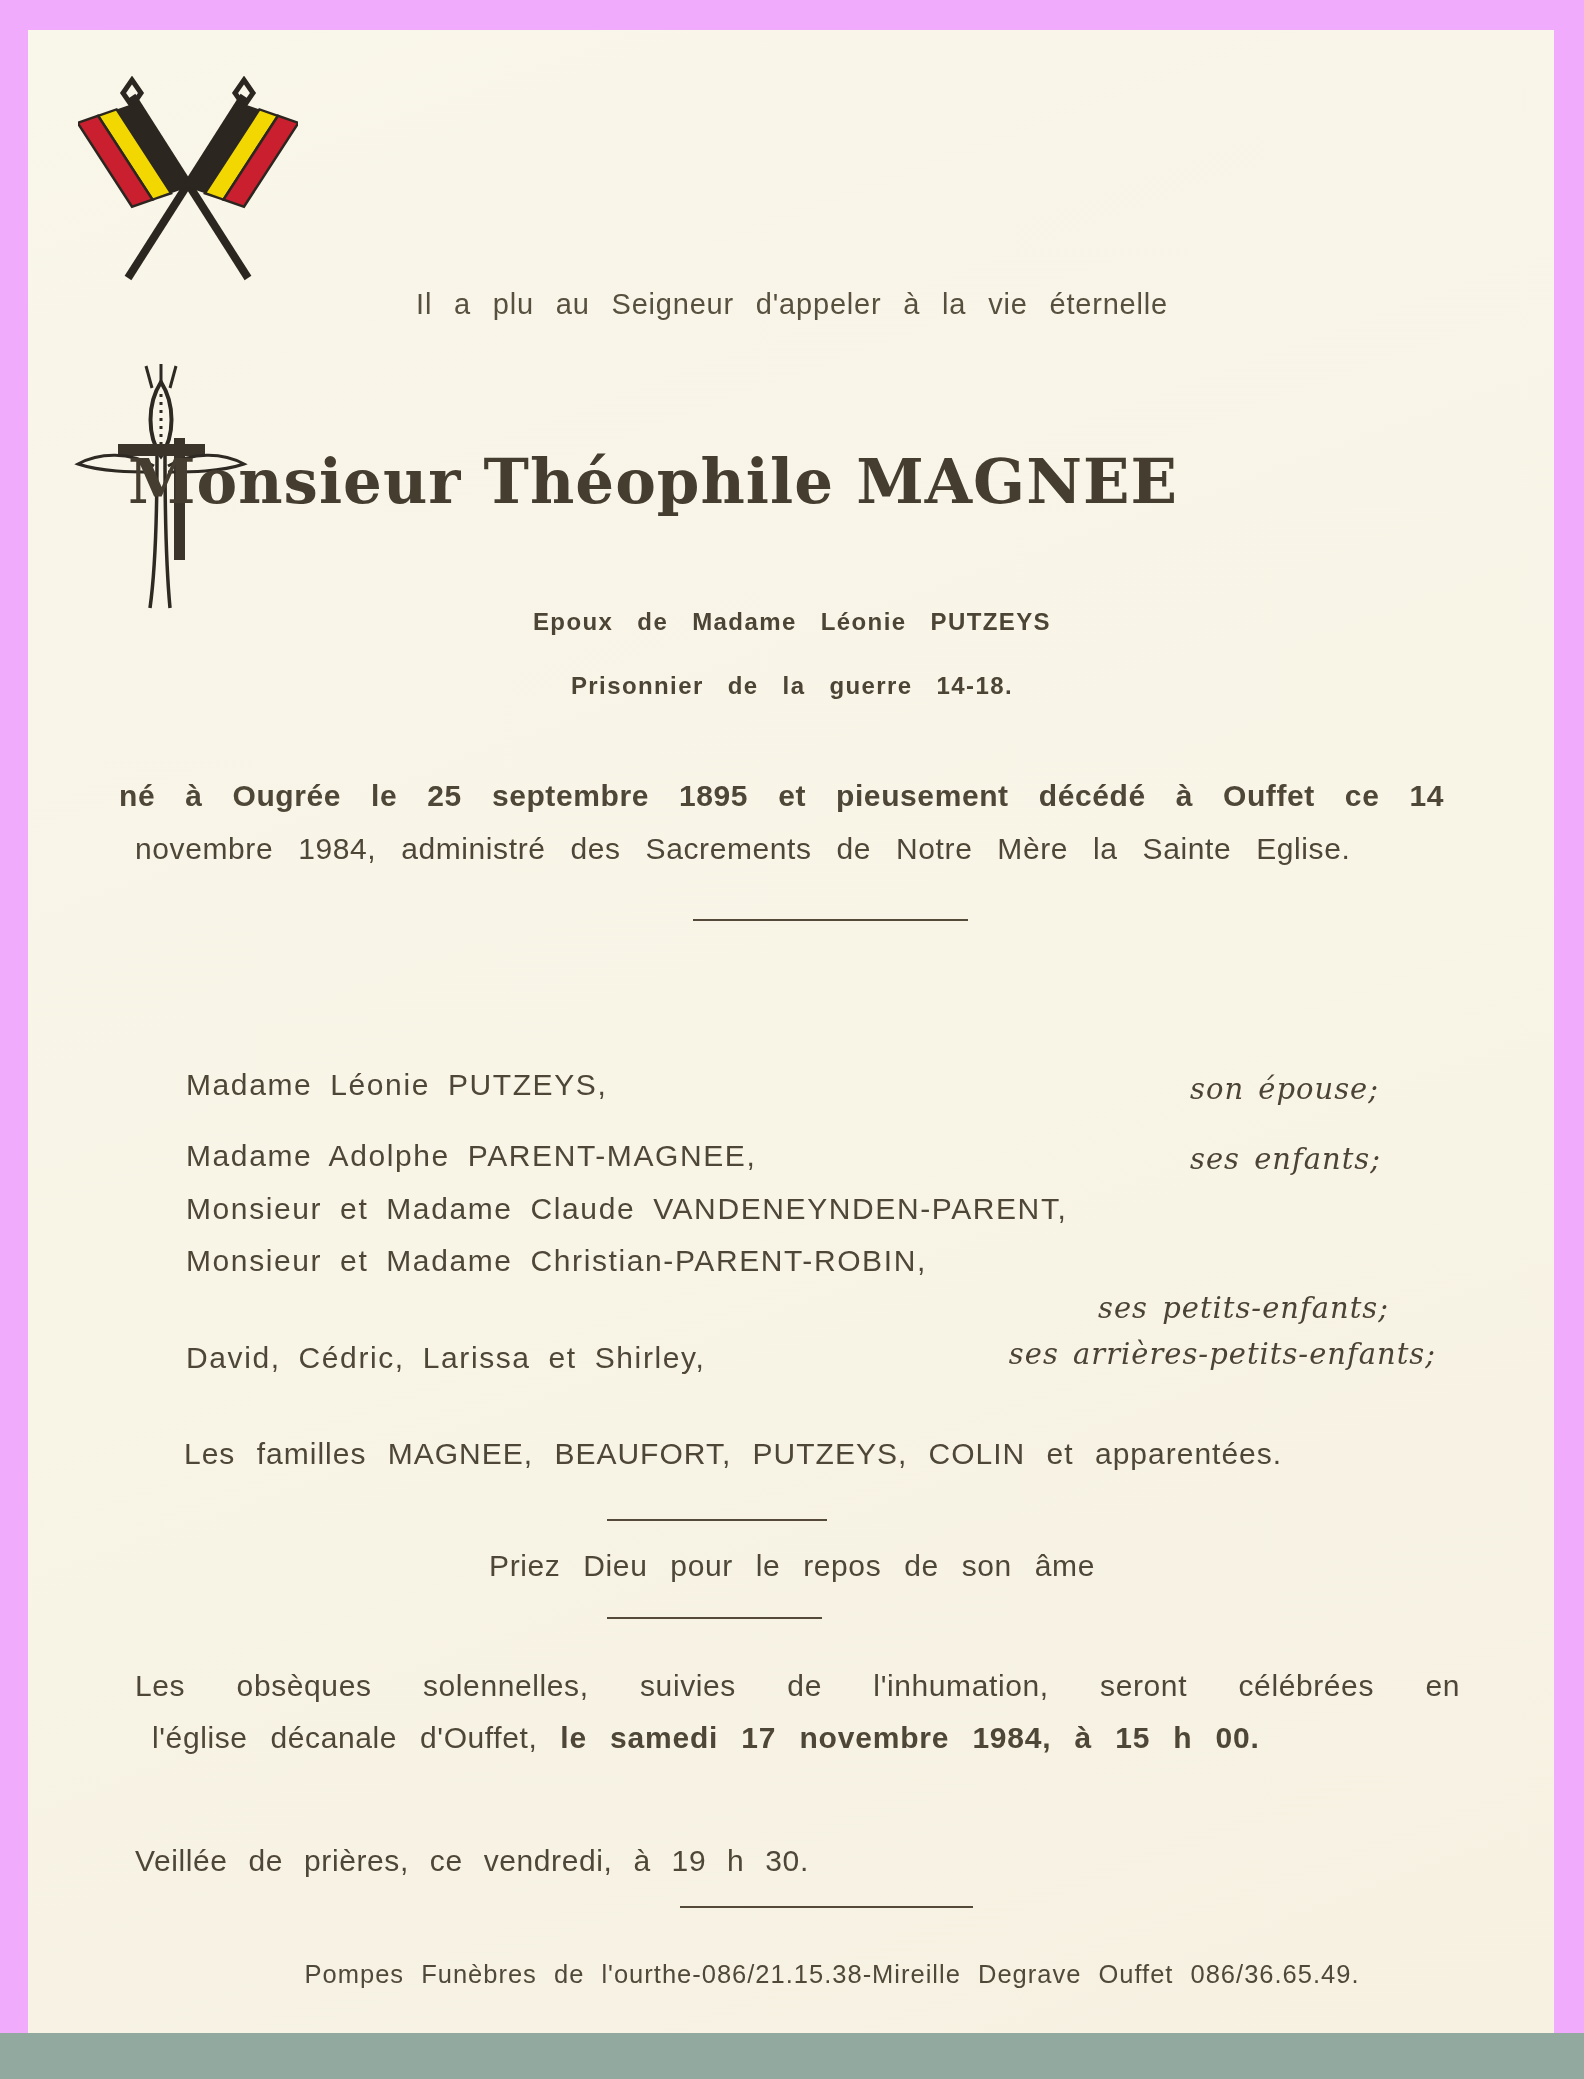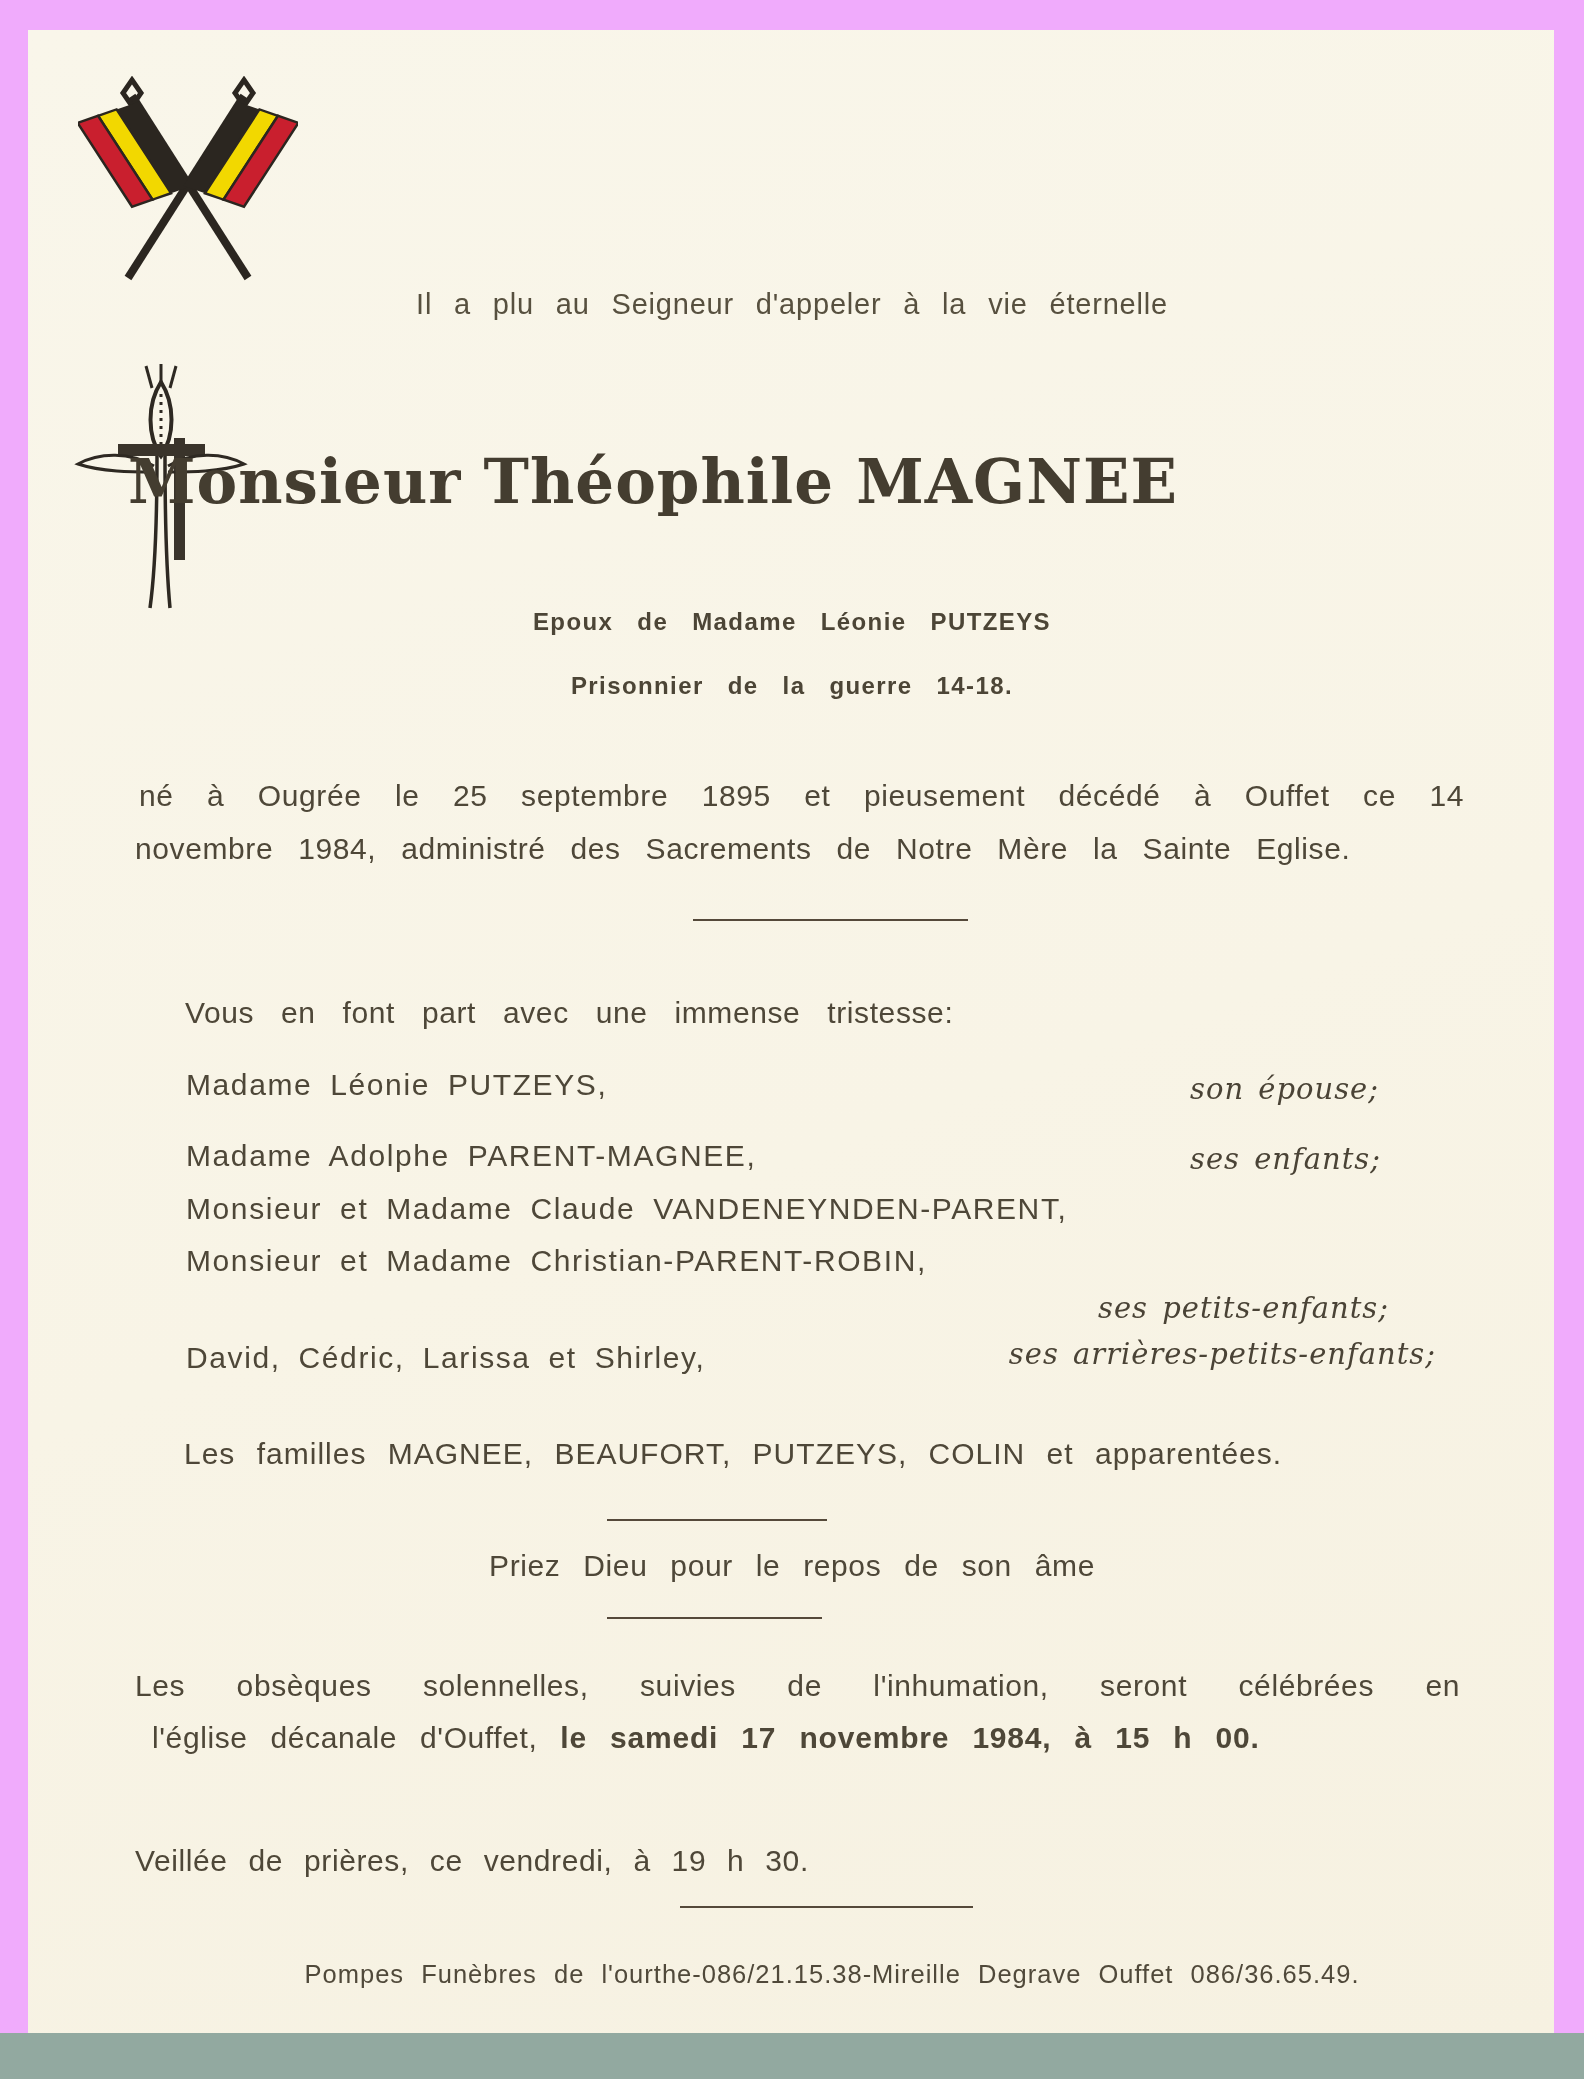--- a/index.html
+++ b/index.html
@@ -112,26 +112,25 @@
       <path class="ink" d="M84,106 C60,92 30,92 8,104 C32,112 62,112 84,112" stroke-width="3"></path>
       <path class="ink" d="M98,106 C122,92 152,92 174,104 C150,112 120,112 98,112" stroke-width="3"></path>
     </svg>
   </div>
 
   <div class="abs main-title nowrap" style="left:128px;top:446px;width:1030px;text-align:left;">Monsieur Théophile MAGNEE</div>
 
   <div class="abs centered subtitle nowrap" style="top:608px;">Epoux de Madame Léonie PUTZEYS</div>
   <div class="abs centered subtitle nowrap" style="top:672px;">Prisonnier de la guerre 14-18.</div>
 
-  <div class="abs body-text justify-line" style="left:139px;top:779px;width:1325px;">né à Ougrée le 25 septembre 1895 et pieusement décédé à Ouffet ce 14</div>
+  <div class="abs body-text justify-line" style="left:119px;top:779px;width:1325px;font-weight:bold;">né à Ougrée le 25 septembre 1895 et pieusement décédé à Ouffet ce 14</div>
   <div class="abs body-text ws16 nowrap" style="left:135px;top:832px;">novembre 1984, administré des Sacrements de Notre Mère la Sainte Eglise.</div>
 
   <div class="abs divider" style="left:693px;top:919px;width:275px;"></div>
 
-  <div class="abs body-text ws18 nowrap" style="left:185px;top:996px;">Vous en font part avec une immense tristesse:</div>
 
   <div class="abs name-line" style="left:186px;top:1068px;">Madame Léonie PUTZEYS,</div>
   <div class="abs relation" style="right:205px;top:1072px;">son épouse;</div>
 
   <div class="abs name-line" style="left:186px;top:1139px;">Madame Adolphe PARENT-MAGNEE,</div>
   <div class="abs relation" style="right:203px;top:1142px;">ses enfants;</div>
 
   <div class="abs name-line" style="left:186px;top:1192px;">Monsieur et Madame Claude VANDENEYNDEN-PARENT,</div>
   <div class="abs name-line" style="left:186px;top:1244px;">Monsieur et Madame Christian-PARENT-ROBIN,</div>
   <div class="abs relation" style="right:195px;top:1291px;">ses petits-enfants;</div>

